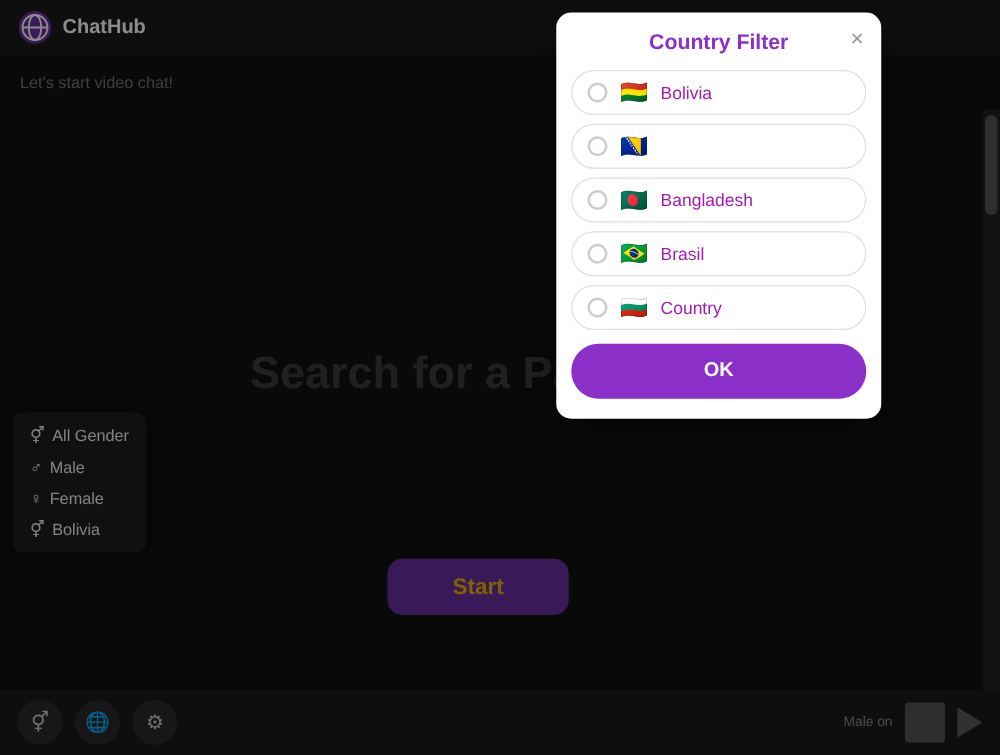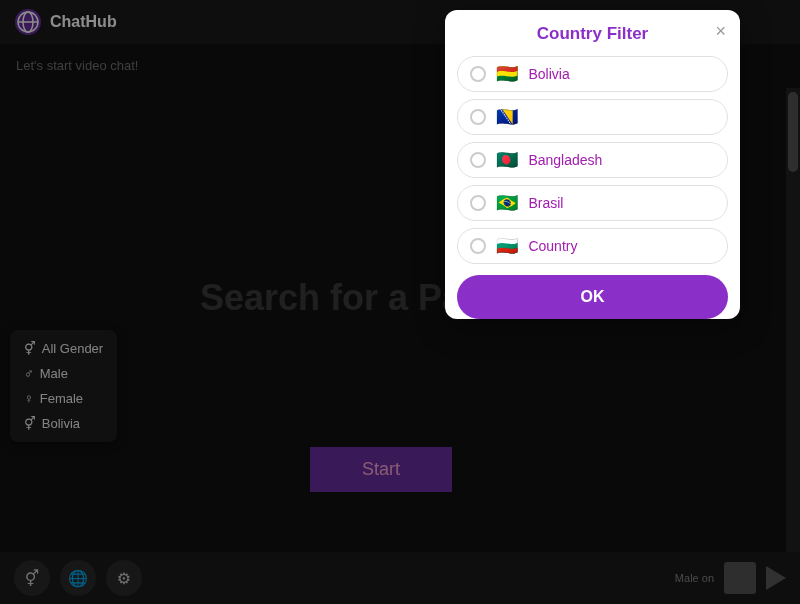--- a/index.html
+++ b/index.html
@@ -58,25 +58,25 @@
       left: 200px;
       transform: translateY(-50%);
       white-space: nowrap;
     }
     .start-btn {
       position: absolute;
       bottom: 60px;
       left: 310px;
       background: #6b2fa0;
       border: none;
-      color: #f9a8d4;
+      color: #eab308;
       font-size: 18px;
-      font-weight: 400;
+      font-weight: 700;
       padding: 12px 52px;
-      border-radius: 0;
+      border-radius: 12px;
       cursor: pointer;
     }
 
     
     .gender-dropdown {
       position: absolute;
       bottom: 110px;
       left: 10px;
       background: #1e1e1e;
       border-radius: 8px;
@@ -169,26 +169,26 @@
       top: 0; left: 0; right: 0; bottom: 0;
       background: rgba(0,0,0,0.45);
       z-index: 100;
     }
 
     
     .modal {
       position: absolute;
       top: 10px;
       left: 445px;
-      width: 295px;
+      width: 260px;
       background: #fff;
       border-radius: 12px;
       z-index: 200;
       box-shadow: 0 8px 30px rgba(0,0,0,0.4);
-      padding-bottom: 0;
+      padding-bottom: 16px;
       overflow: hidden;
     }
     .modal-header {
       display: flex;
       align-items: center;
       justify-content: center;
       padding: 14px 16px 8px;
       position: relative;
     }
     .modal-title {

